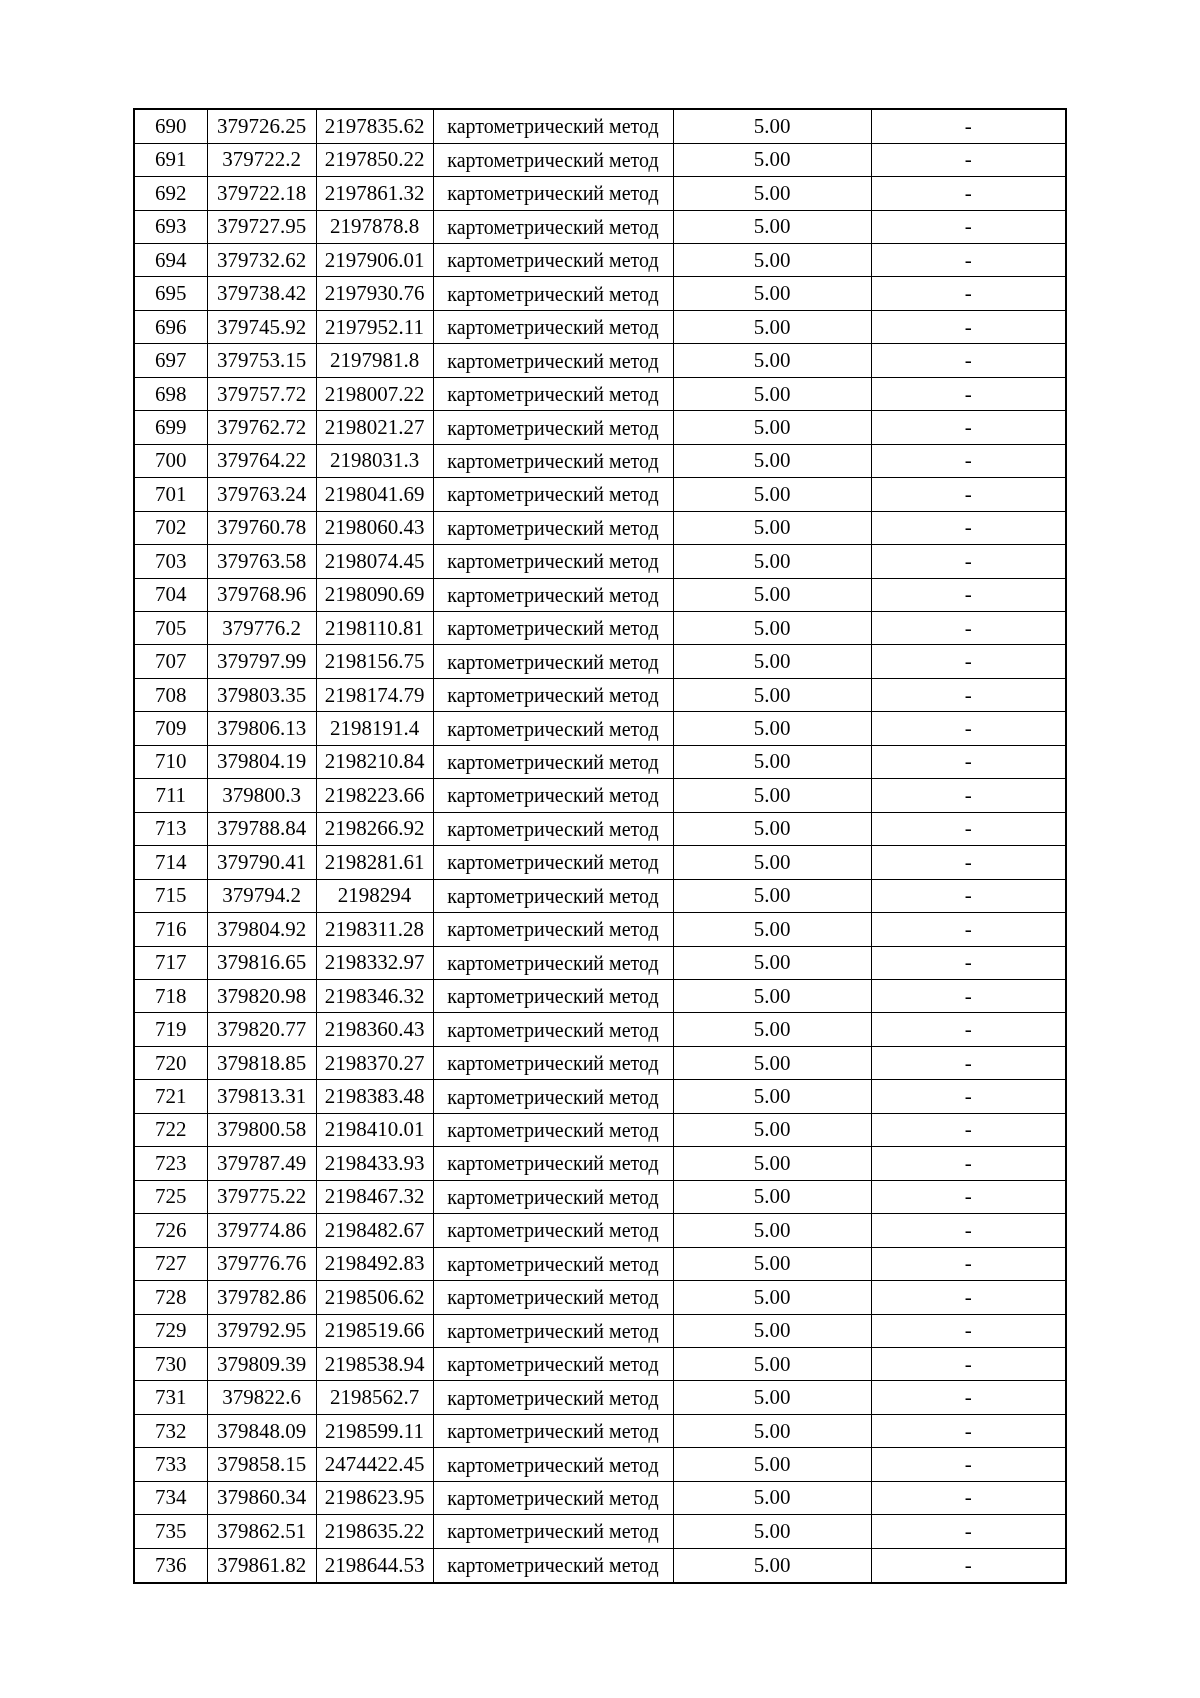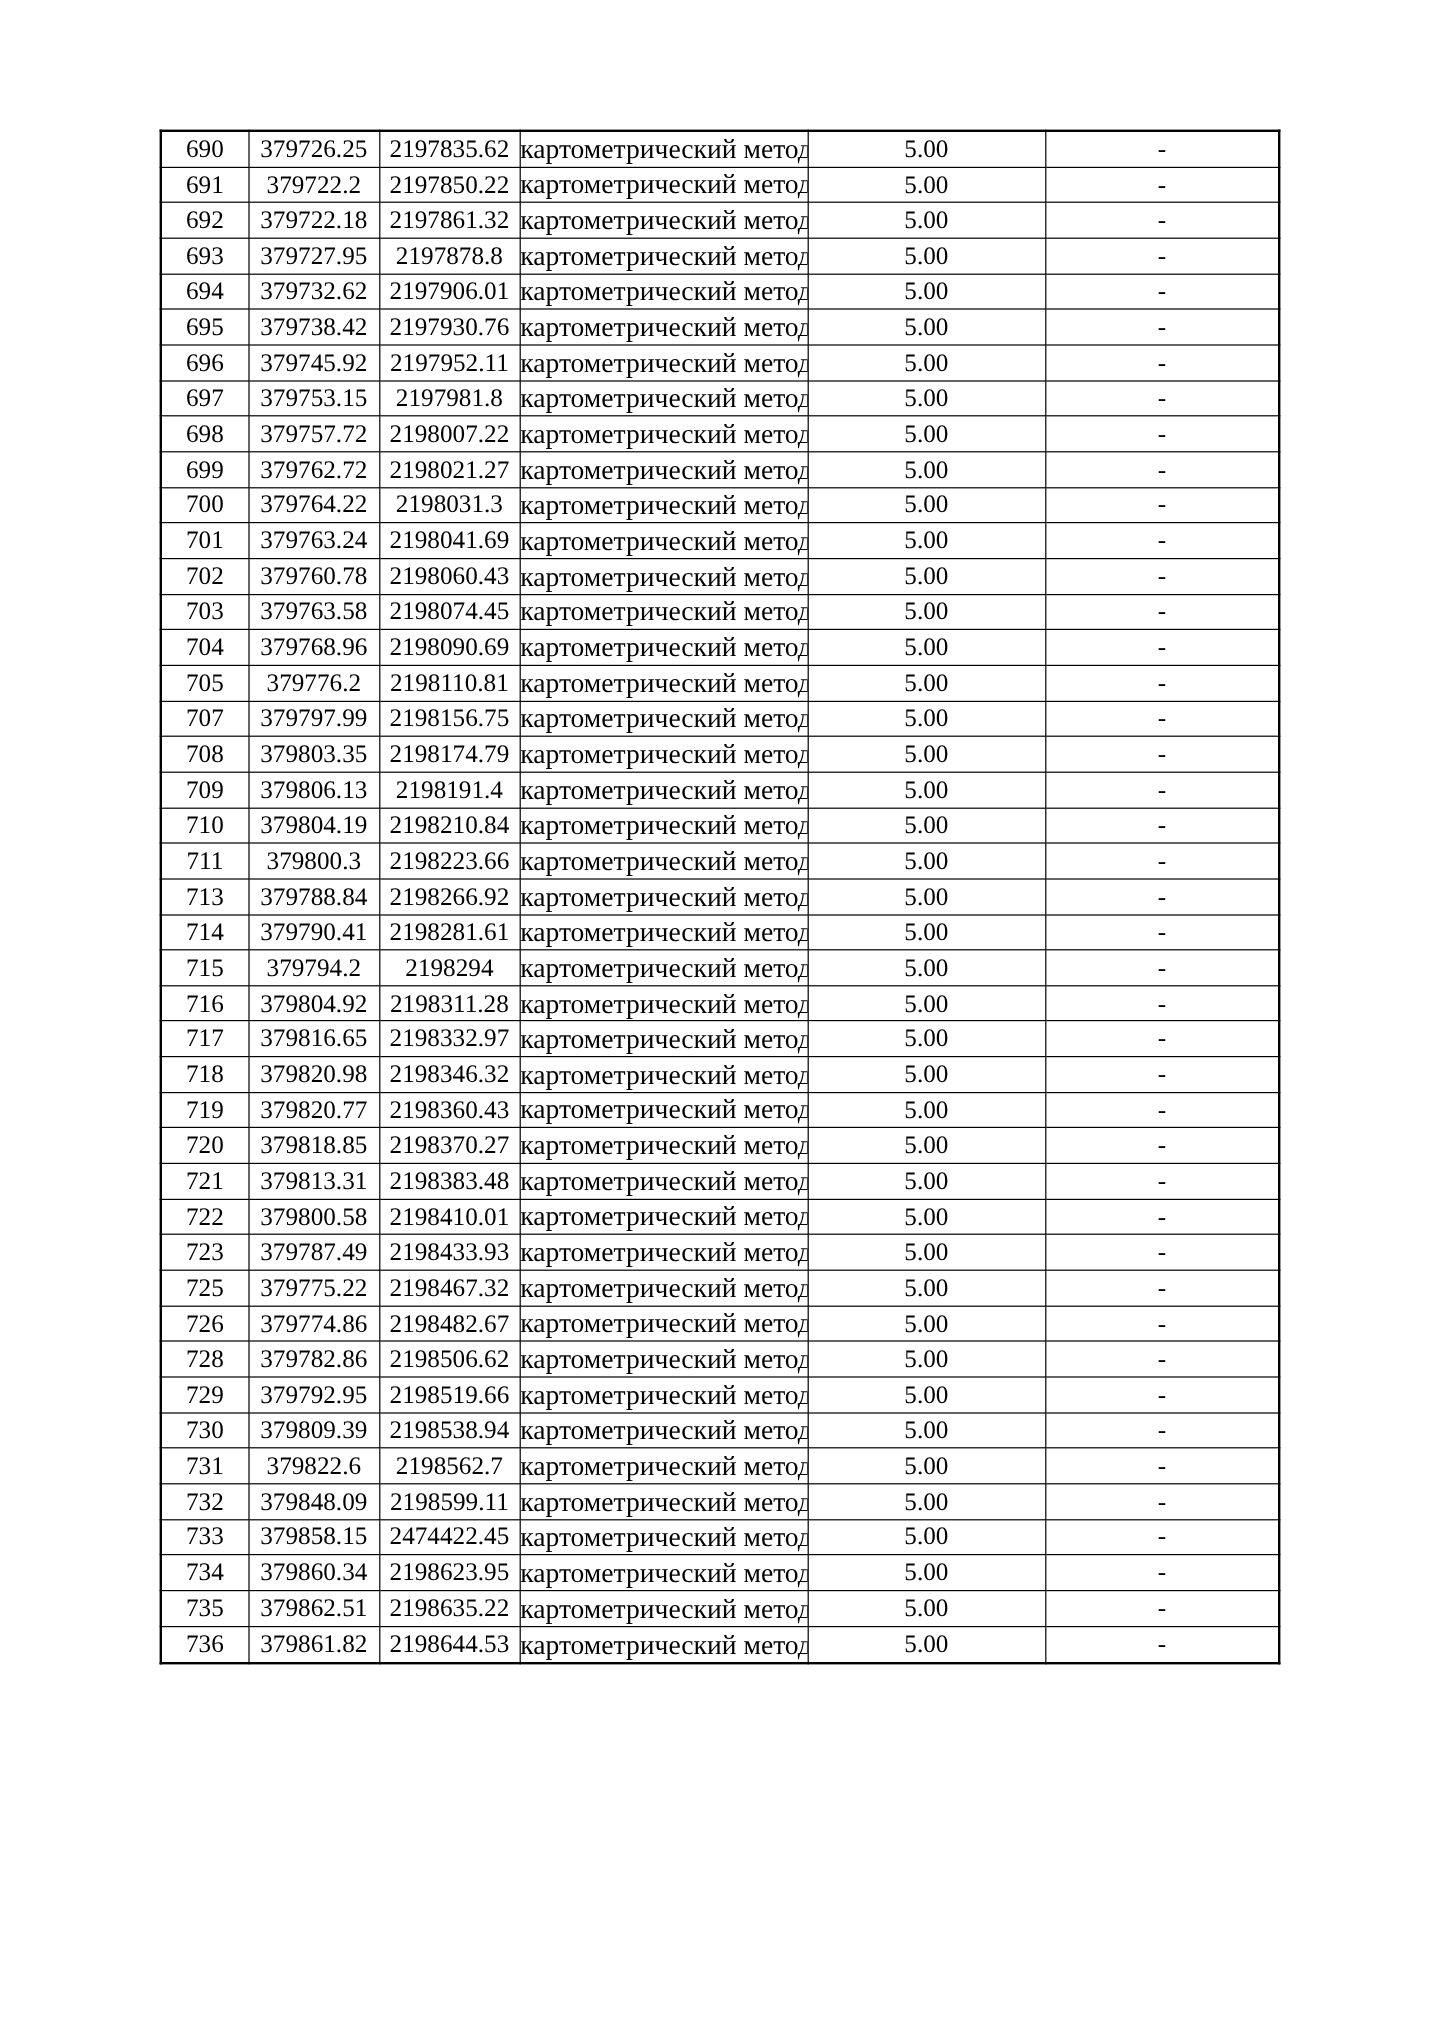--- a/index.html
+++ b/index.html
@@ -17,38 +17,38 @@
   .doc-page {
     position: absolute;
     inset: 0;
     background: #ffffff;
   }
   table.coords {
     position: absolute;
     left: 133px;
     top: 108px;
     width: 932px;
-    height: 1279px;
+    height: 1476px;
     border-collapse: collapse;
     table-layout: fixed;
     border: 2px solid #000000;
   }
   table.coords td {
     border: 1px solid #000000;
     padding: 0;
     text-align: center;
     vertical-align: middle;
     font-size: 21px;
     line-height: 1.1;
     white-space: nowrap;
     overflow: hidden;
     color: #000000;
   }
   table.coords td.method {
-    font-size: 23px;
+    font-size: 20px;
   }
   table.coords td.note {
     font-size: 21px;
   }
 </style>
 </head>
 <body>
 
 <div class="doc-page">
   <table class="coords">
@@ -327,20 +327,28 @@
   </tr>
         <tr>
     <td class="num">726</td>
     <td class="xcoord">379774.86</td>
     <td class="ycoord">2198482.67</td>
     <td class="method">картометрический метод</td>
     <td class="accuracy">5.00</td>
     <td class="note">-</td>
   </tr>
         <tr>
+    <td class="num">727</td>
+    <td class="xcoord">379776.76</td>
+    <td class="ycoord">2198492.83</td>
+    <td class="method">картометрический метод</td>
+    <td class="accuracy">5.00</td>
+    <td class="note">-</td>
+  </tr>
+        <tr>
     <td class="num">728</td>
     <td class="xcoord">379782.86</td>
     <td class="ycoord">2198506.62</td>
     <td class="method">картометрический метод</td>
     <td class="accuracy">5.00</td>
     <td class="note">-</td>
   </tr>
         <tr>
     <td class="num">729</td>
     <td class="xcoord">379792.95</td>

